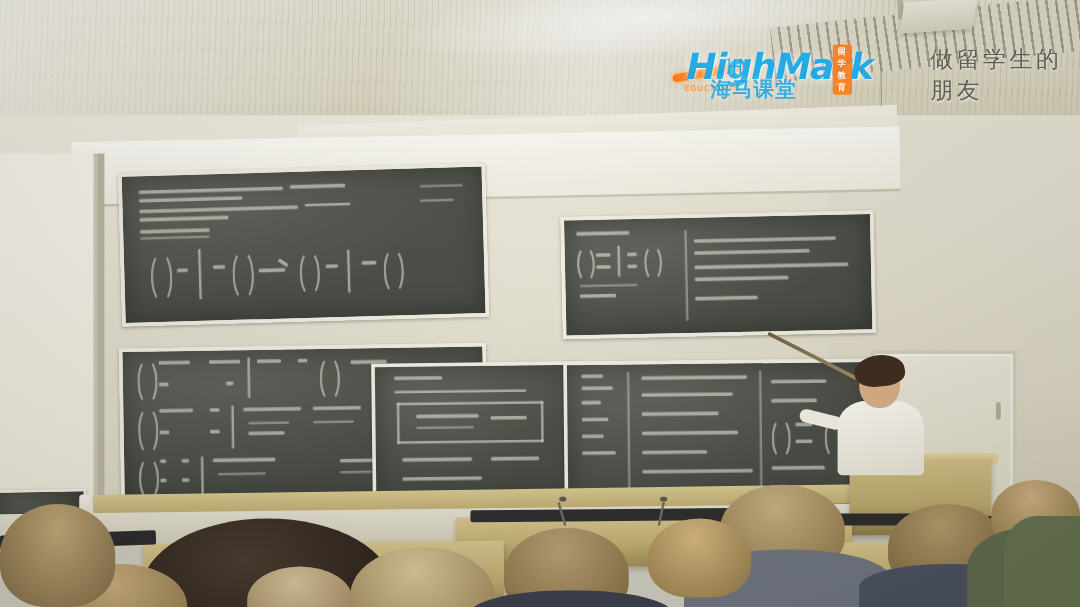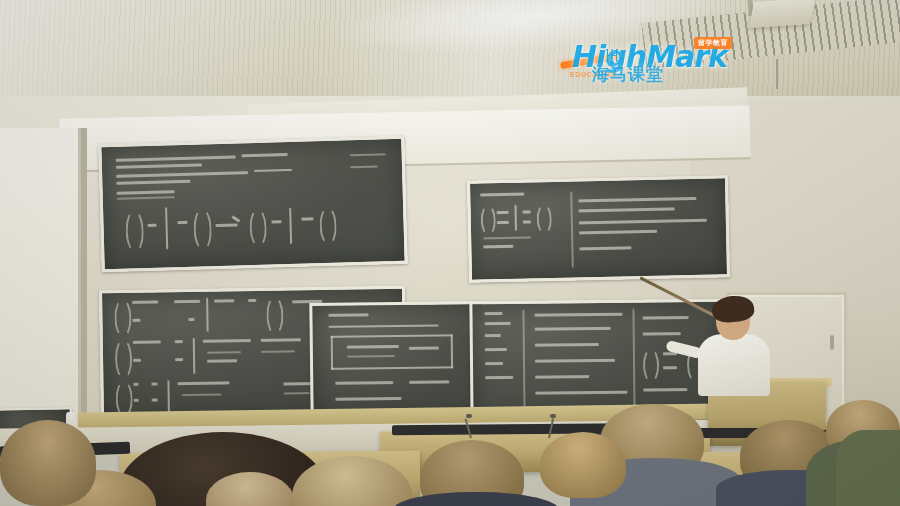--- a/index.html
+++ b/index.html
@@ -495,15 +495,16 @@
   <div id="logo">
     <div class="logo-mark">
       <div class="logo-swoosh"></div>
       <div class="logo-word">HighMark</div>
       <div class="logo-seahorse">♅</div>
       <div class="logo-tm">留学教育</div>
       <div class="logo-sub">EDUCATION</div>
       <div class="logo-cn">海马课堂</div>
     </div>
     <div class="logo-divider"></div>
+    <div class="logo-tagline">做留学生的朋友</div>
   </div>
 
 </div>
 
 </body></html>

